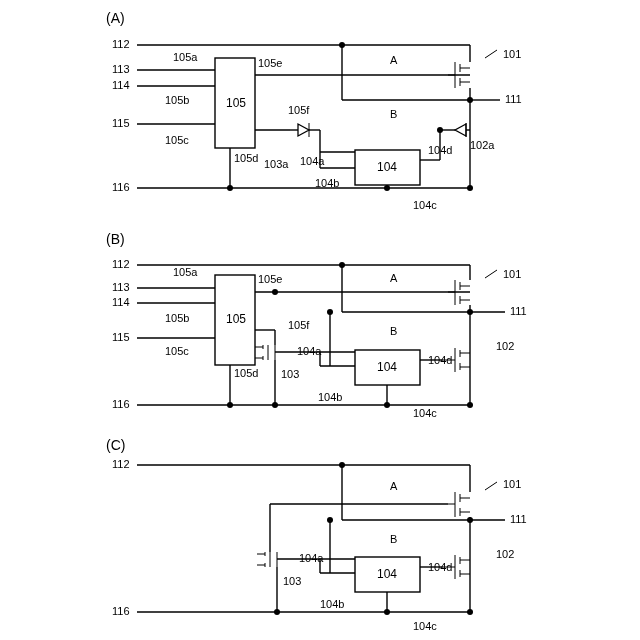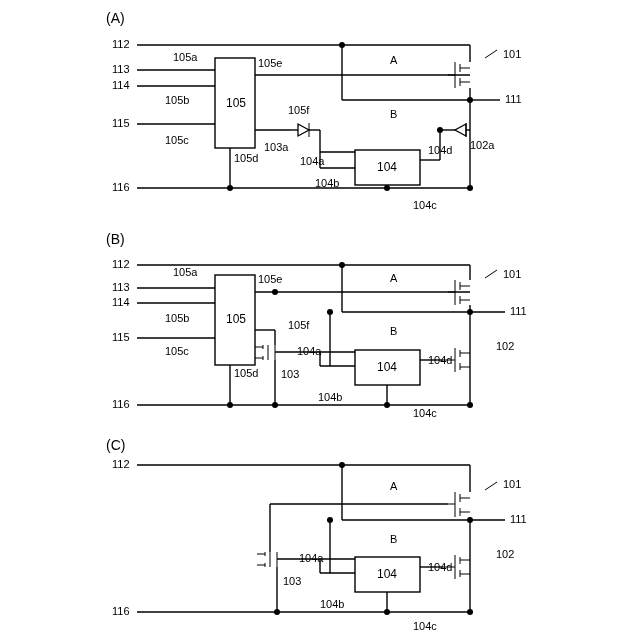--- a/index.html
+++ b/index.html
@@ -200,21 +200,21 @@
   <div class="lbl" style="left:112px;top:79px;">114</div>
   <div class="lbl" style="left:112px;top:117px;">115</div>
   <div class="lbl" style="left:112px;top:181px;">116</div>
   <div class="lbl" style="left:505px;top:93px;">111</div>
   <div class="lbl" style="left:173px;top:51px;">105a</div>
   <div class="lbl" style="left:258px;top:57px;">105e</div>
   <div class="lbl" style="left:503px;top:48px;">101</div>
   <div class="lbl" style="left:165px;top:94px;">105b</div>
   <div class="lbl" style="left:288px;top:104px;">105f</div>
   <div class="lbl" style="left:165px;top:134px;">105c</div>
-  <div class="lbl" style="left:264px;top:141px;">103a</div>
+  <div class="lbl" style="left:264px;top:158px;">103a</div>
   <div class="lbl" style="left:470px;top:139px;">102a</div>
   <div class="lbl" style="left:234px;top:152px;">105d</div>
   <div class="lbl" style="left:300px;top:155px;">104a</div>
   <div class="lbl" style="left:428px;top:144px;">104d</div>
   <div class="lbl" style="left:315px;top:177px;">104b</div>
   <div class="lbl" style="left:413px;top:199px;">104c</div>
   <div class="lbl" style="left:390px;top:54px;">A</div>
   <div class="lbl" style="left:390px;top:108px;">B</div>
   <div class="lbl" style="left:226px;top:96px;font-size:12px;">105</div>
   <div class="lbl" style="left:377px;top:160px;font-size:12px;">104</div>

